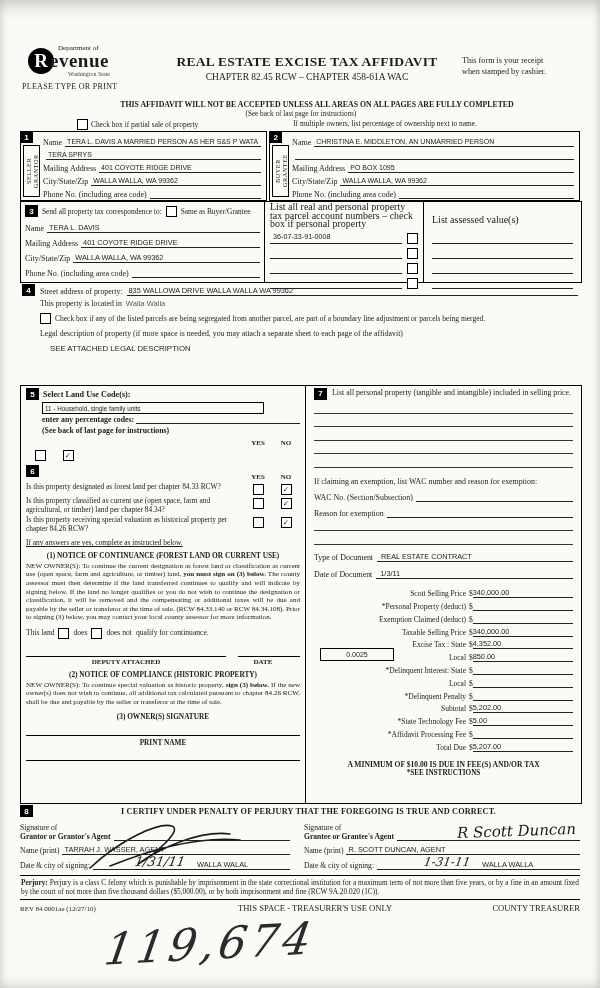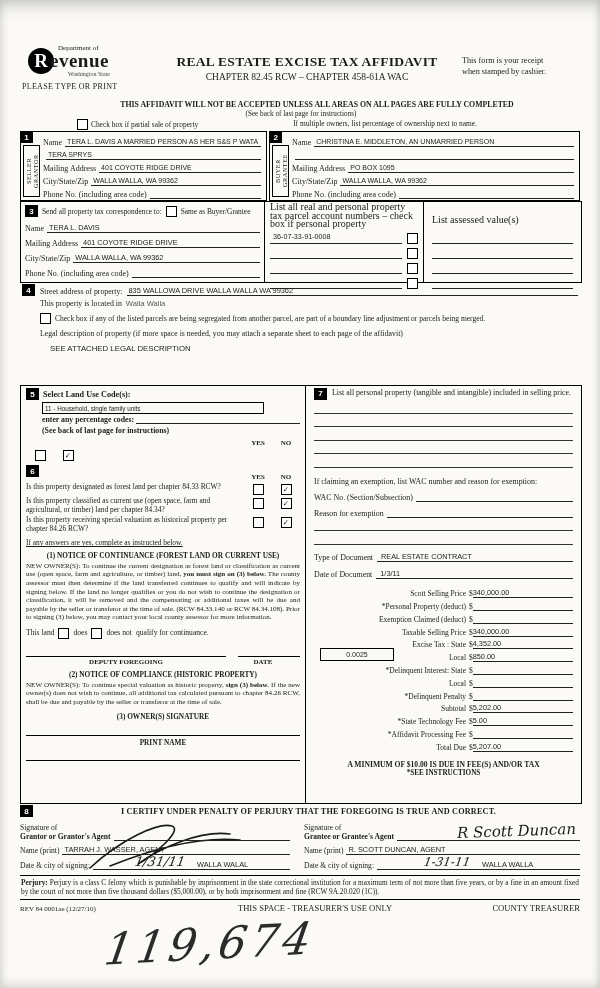--- a/index.html
+++ b/index.html
@@ -376,21 +376,21 @@
         <span>does</span>
         <span class="cb"></span>
         <span>does not</span>
         <span>qualify for continuance.</span>
       </div>
       <div class="dalines">
           <span class="l1"></span>
           <span class="l2"></span>
         </div>
       <div class="dalabels">
-          <span class="d1">DEPUTY FOREGOING</span>
+          <span class="d1">DEPUTY ATTACHED</span>
           <span class="d2">DATE</span>
         </div>
       <div class="ntitle">(2) NOTICE OF COMPLIANCE (HISTORIC PROPERTY)</div>
       <div class="nbody"><span>NEW OWNER(S): To continue special valuation as historic property, </span><span class="b">sign (3) below.</span><span> If the new owner(s) does not wish to continue, all additional tax calculated pursuant to chapter 84.26 RCW, shall be due and payable by the seller or transferor at the time of sale.</span></div>
       <div class="ntitle" style="margin-top:7px;">(3)  OWNER(S) SIGNATURE</div>
       <div class="fullline"></div>
       <div class="ntitle" style="margin-top:3px;">PRINT NAME</div>
       <div class="fullline"></div>
     </div>
 

